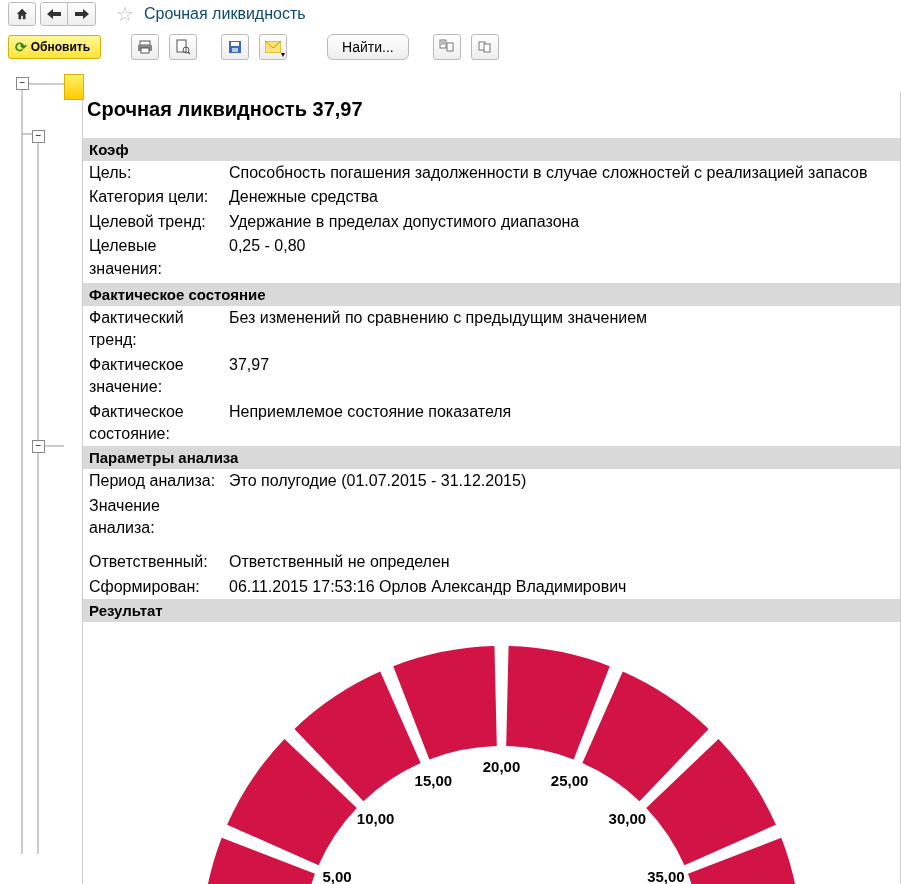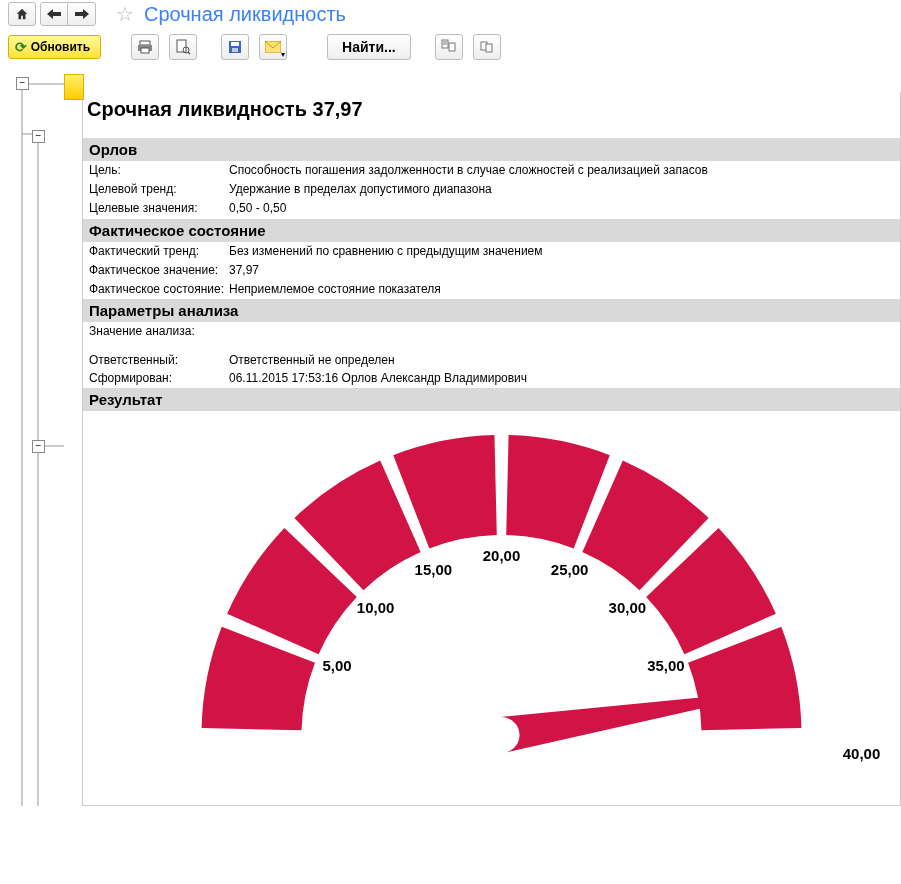--- a/index.html
+++ b/index.html
@@ -35,23 +35,23 @@
   .nav-group .nav-btn { border-radius:0; }
   .nav-group .nav-btn:first-child { border-top-left-radius:3px; border-bottom-left-radius:3px; }
   .nav-group .nav-btn:last-child  { border-top-right-radius:3px; border-bottom-right-radius:3px; border-left:none; }
   .star {
     font-size: 20px;
     color: #bbb;
     padding: 0 6px 0 10px;
     cursor:pointer;
   }
   .form-title {
-    font-size: 20px;
+    font-size: 16px;
     font-weight: normal;
-    color: #3b82f6;
+    color: #0c4a6e;
   }
   
   .toolbar {
     display:flex;
     align-items:center;
     padding: 6px 8px 14px 8px;
     gap: 10px;
   }
   .btn-refresh {
     background: linear-gradient(#fff89a,#ffe23a);
@@ -69,21 +69,22 @@
     border: 1px solid #bbb;
     border-radius: 3px;
     background: linear-gradient(#fff,#eee);
     display:flex; align-items:center; justify-content:center;
     font-size: 14px;
     cursor:pointer;
   }
   .tool-btn.wide {
     width:auto;
     padding: 8px 14px;
-    font-weight:bold;
+    font-weight:normal;
+    border-radius:6px;
   }
   .tool-sep { width:10px; }
 
   
   .work {
     display:flex;
     padding: 0 0 0 6px;
     position:relative;
   }
   .tree-col {
@@ -128,21 +129,21 @@
   }
   .section-header {
     background: #d9d9d9;
     font-size: 15px;
     font-weight: bold;
     padding: 3px 6px;
   }
   .pair-row {
     display:flex;
     padding: 1px 6px;
-    font-size: 12px;
+    font-size: 16px;
     line-height: 1.4;
     justify-content: space-between;
   }
   .pair-row .label {
     flex: 0 0 140px;
   }
   .pair-row .value { flex:1; }
   .pair-row.continuation .label { flex:0 0 140px; }
   .spacer { height: 10px; }
 
@@ -249,52 +250,60 @@
     <div class="tree-btn" style="left:26px; top:56px;">−</div>
     <div class="tree-btn" style="left:26px; top:366px;">−</div>
     <div class="yellow-mark"></div>
   </div>
 
   <div class="content-col">
     <div class="report-title">Срочная ликвидность 37,97</div>
 
     <div class="spacer"></div>
 
-    <div class="section-header">Орлов</div>
+    <div class="section-header">Коэф</div>
     <div class="pair-row">
       <div class="label">Цель:</div>
       <div class="value">Способность погашения задолженности в случае сложностей с реализацией запасов</div>
     </div>
     <div class="pair-row">
+      <div class="label">Категория цели:</div>
+      <div class="value">Денежные средства</div>
+    </div>
+    <div class="pair-row">
       <div class="label">Целевой тренд:</div>
       <div class="value">Удержание в пределах допустимого диапазона</div>
     </div>
     <div class="pair-row">
       <div class="label">Целевые значения:</div>
-      <div class="value">0,50 - 0,50</div>
+      <div class="value">0,25 - 0,80</div>
     </div>
     <div class="pair-row continuation">
       <div class="label"></div>
     </div>
 
     <div class="section-header">Фактическое состояние</div>
     <div class="pair-row">
       <div class="label">Фактический тренд:</div>
       <div class="value">Без изменений по сравнению с предыдущим значением</div>
     </div>
     <div class="pair-row">
       <div class="label">Фактическое значение:</div>
       <div class="value">37,97</div>
     </div>
     <div class="pair-row">
       <div class="label">Фактическое состояние:</div>
       <div class="value">Неприемлемое состояние показателя</div>
     </div>
 
     <div class="section-header">Параметры анализа</div>
+    <div class="pair-row">
+      <div class="label">Период анализа:</div>
+      <div class="value">Это полугодие (01.07.2015 - 31.12.2015)</div>
+    </div>
     <div class="pair-row">
       <div class="label">Значение анализа:</div>
     </div>
 
     <div class="spacer"></div>
 
     <div class="pair-row">
       <div class="label">Ответственный:</div>
       <div class="value">Ответственный не определен</div>
     </div>

